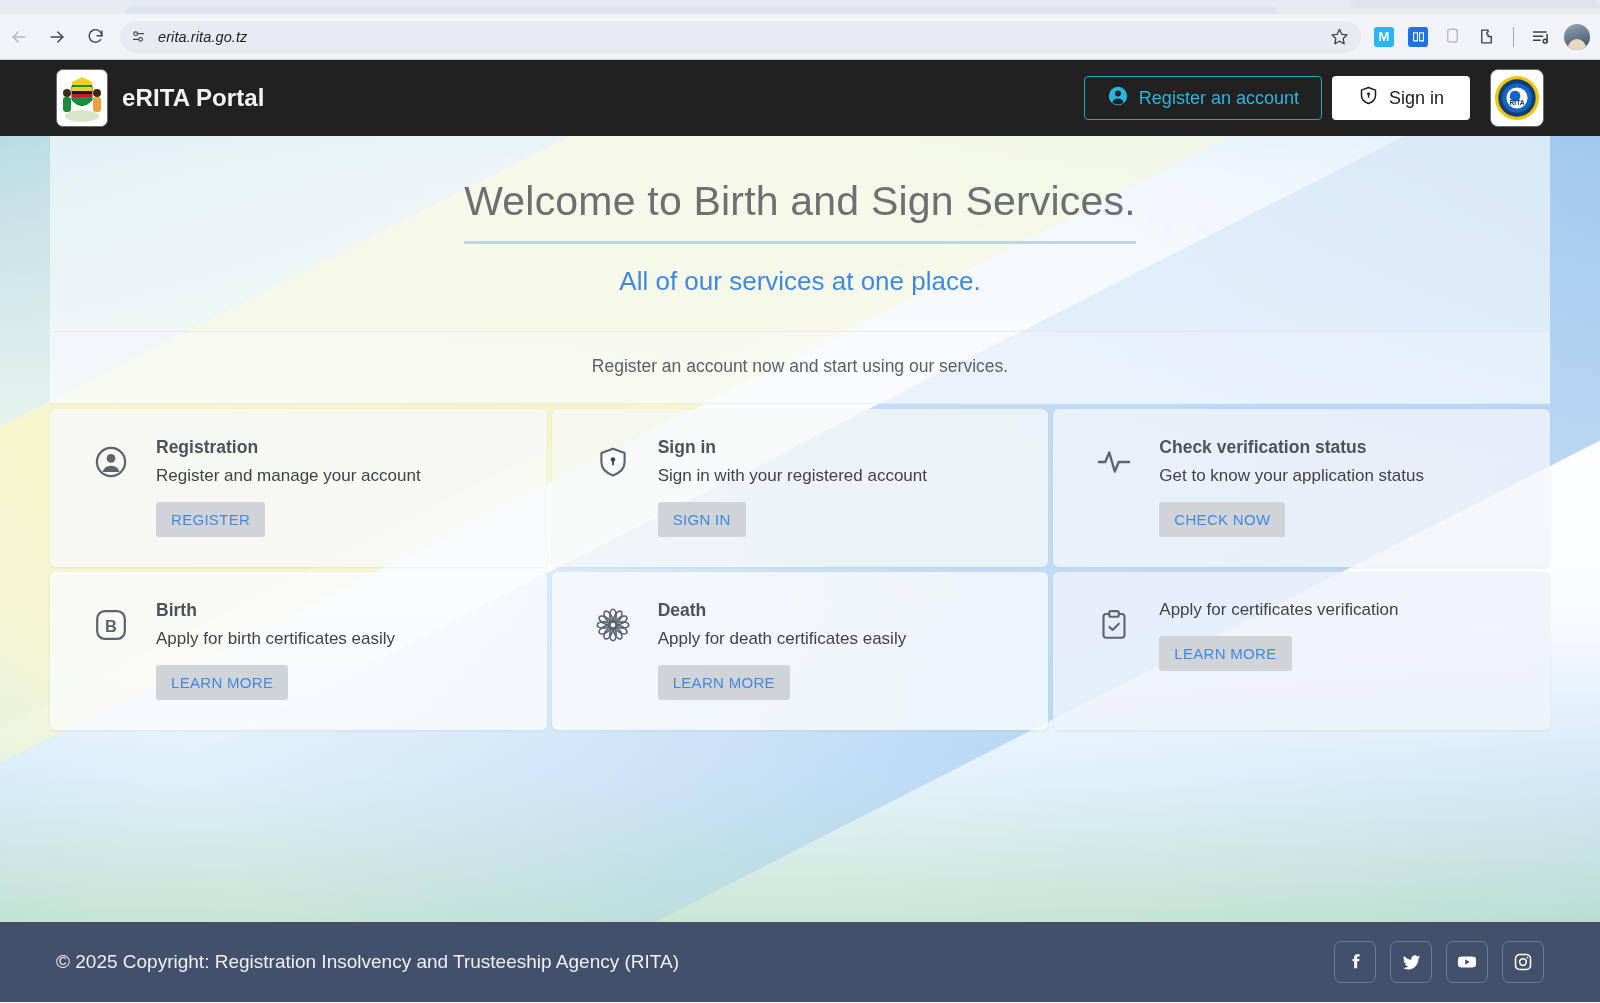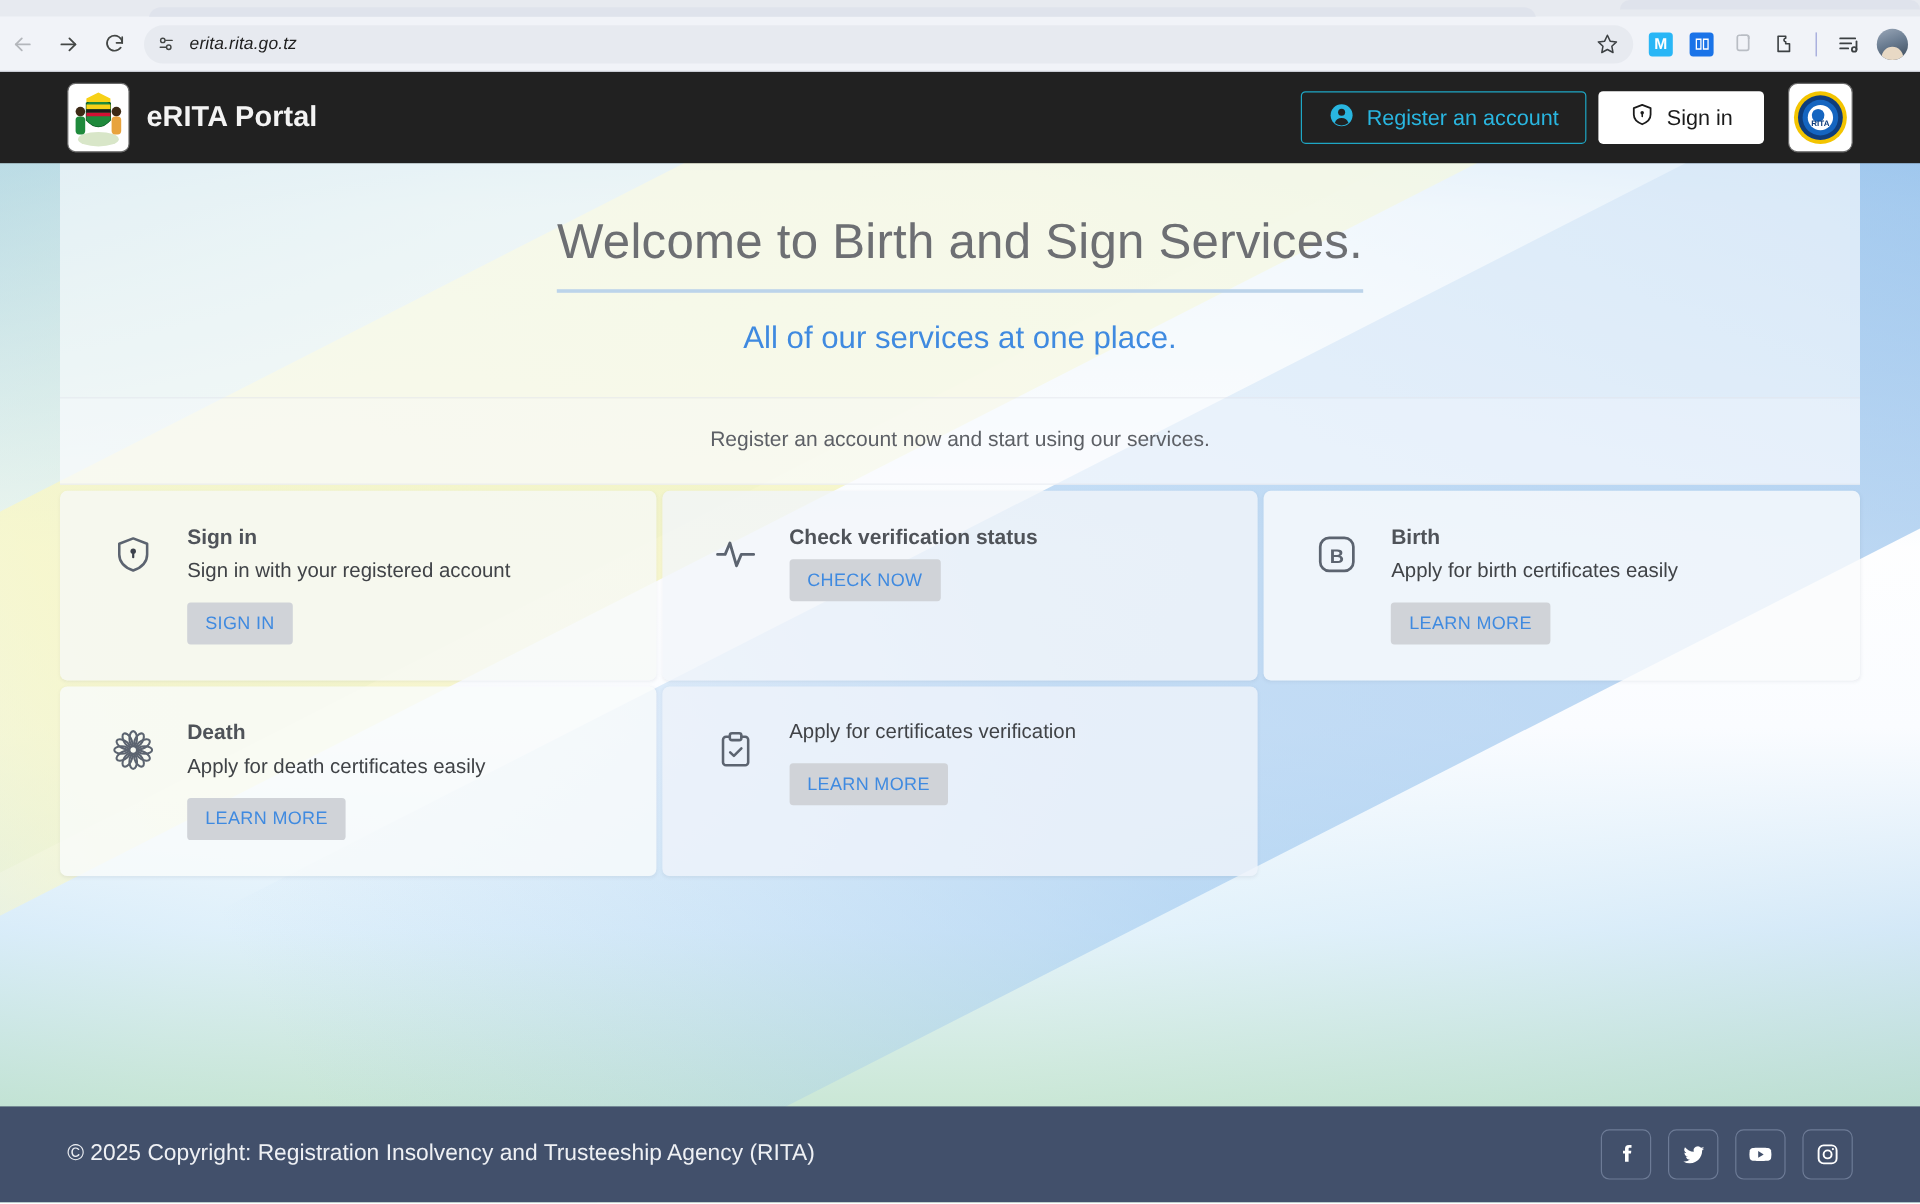--- a/index.html
+++ b/index.html
@@ -475,20 +475,34 @@
       <div class="hero-title">Welcome to Birth and Sign Services.</div>
       <div class="hero-sub">All of our services at one place.</div>
     </div>
 
     <div class="hero-note-bar">
       <div class="hero-note">Register an account now and start using our services.</div>
     </div>
 
     <div class="cards">
 
+      <div class="card tint-a">
+        <div class="card-icon">
+          <svg width="36" height="36" viewBox="0 0 24 24" fill="none" stroke="#5c6470" stroke-width="1.5">
+              <circle cx="12" cy="12" r="9.4"></circle>
+              <circle cx="12" cy="9.6" r="2.9" fill="#5c6470" stroke="none"></circle>
+              <path d="M6.3 18.6a6 6 0 0 1 11.4 0" fill="#5c6470" stroke="none"></path>
+            </svg>
+        </div>
+        <div class="card-body">
+          <div class="card-title">Registration</div>
+          <div class="card-desc">Register and manage your account</div>
+          <button class="card-btn">REGISTER</button>
+        </div>
+      </div>
 
       <div class="card tint-b">
         <div class="card-icon">
           <svg width="34" height="34" viewBox="0 0 24 24" fill="none" stroke="#5c6470" stroke-width="1.5" stroke-linejoin="round">
               <path d="M12 2.6 L20.2 5.7 V12 q0 6.4-8.2 9.5Q3.8 18.4 3.8 12V5.7 Z"></path>
               <circle cx="12" cy="10.2" r="1.6" fill="#3c424c" stroke="none"></circle>
               <rect x="11.35" y="11" width="1.3" height="3.3" rx="0.6" fill="#3c424c" stroke="none"></rect>
             </svg>
         </div>
         <div class="card-body">
@@ -499,20 +513,21 @@
       </div>
 
       <div class="card tint-c">
         <div class="card-icon">
           <svg width="38" height="38" viewBox="0 0 24 24" fill="none" stroke="#5c6470" stroke-width="1.5" stroke-linecap="round" stroke-linejoin="round">
               <polyline points="2.5 12 6.5 12 9 6 12.5 18 15 12 21.5 12"></polyline>
             </svg>
         </div>
         <div class="card-body">
           <div class="card-title">Check verification status</div>
+          <div class="card-desc">Get to know your application status</div>
           <button class="card-btn">CHECK NOW</button>
         </div>
       </div>
 
       <div class="card tint-d">
         <div class="card-icon">
           <svg width="36" height="36" viewBox="0 0 24 24" fill="none" stroke="#5c6470" stroke-width="1.5">
               <rect x="2.8" y="2.8" width="18.4" height="18.4" rx="5"></rect>
               <text x="12" y="16.6" font-size="11" font-family="Liberation Sans, sans-serif" font-weight="600" fill="#5c6470" stroke="none" text-anchor="middle">B</text>
             </svg>

